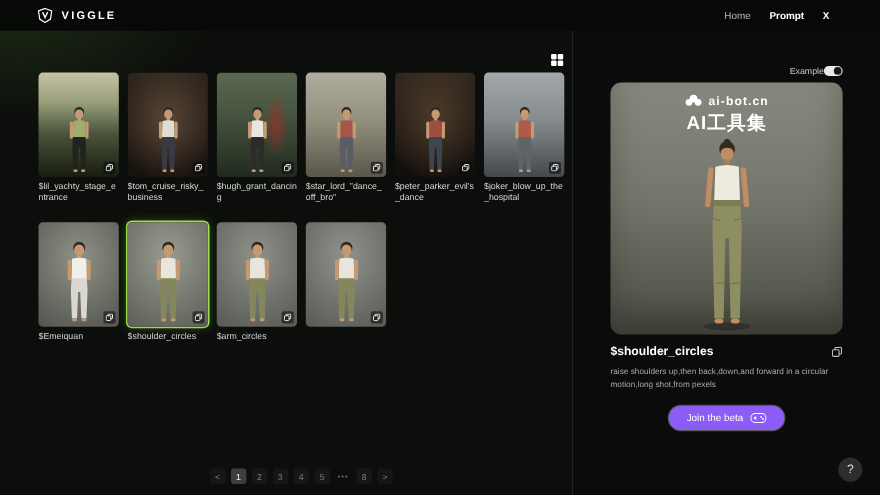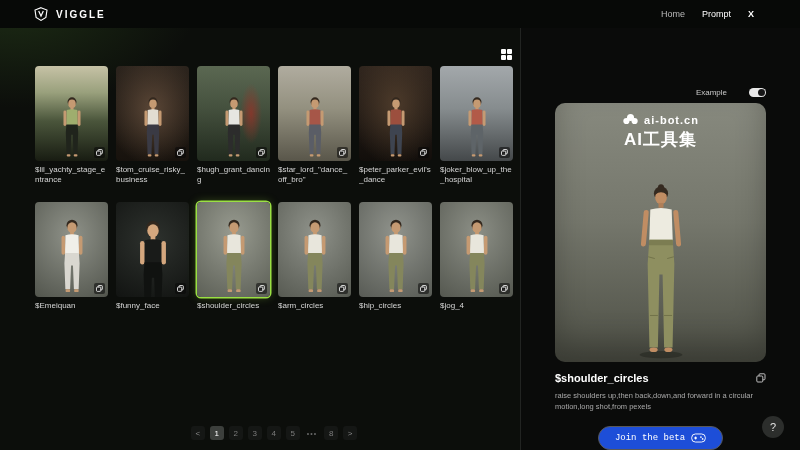--- a/index.html
+++ b/index.html
@@ -5,21 +5,21 @@
   *{margin:0;padding:0;box-sizing:border-box}
   html,body{width:800px;height:450px;overflow:hidden;background:#0c0e0b;
     font-family:"Liberation Sans",sans-serif;color:#e8e8e8}
 
   
   .topbar{height:28px;display:flex;align-items:center;padding:0 18px;background:#070907}
   .logo{display:flex;align-items:center;gap:8px;margin-left:16px}
   .logo-text{font-size:10px;font-weight:bold;letter-spacing:2px;color:#fff}
   .topnav{margin-left:auto;display:flex;gap:17px;align-items:flex-start;margin-right:28px}
   .nav-item{font-size:9px;color:#b9b9b9;cursor:pointer}
-  .nav-item.active{color:#fff;font-weight:normal}
+  .nav-item.active{color:#fff;font-weight:bold}
   .nav-item.x{color:#fff;font-weight:bold}
 
   
   .main{display:flex;height:422px}
   .left{width:520px;position:relative;padding:12px 0 0 35px;
     background:radial-gradient(260px 150px at 3% -6%, rgba(76,128,48,.26), transparent 70%)}
   .right{flex:1;border-left:1px solid #222422;background:#0a0b0a;position:relative;
     padding:0 34px;display:flex;flex-direction:column}
 
   
@@ -73,41 +73,41 @@
   
   .pagination{position:absolute;left:35px;width:478px;bottom:10px;
     display:flex;justify-content:center;gap:5px}
   .page-item{min-width:14px;height:14px;border-radius:3px;background:#151715;color:#7c7c7c;
     font-size:8px;display:flex;align-items:center;justify-content:center;cursor:pointer;padding:0 2px}
   .page-item.active{background:#3c3f3c;color:#fff}
   .page-item.ellipsis{background:transparent;color:#666;font-size:7px;letter-spacing:1px}
   .page-item.nav{color:#8a8a8a}
 
   
-  .example-row{display:flex;justify-content:flex-end;align-items:center;gap:22px;margin-top:60px}
+  .example-row{display:flex;justify-content:flex-end;align-items:center;gap:0;margin-top:32px}
   .example-label{font-size:8px;color:#c9c9c9}
   .toggle{width:17px;height:9px;border-radius:5px;background:#e8e8e8;display:inline-flex;
     align-items:center;justify-content:flex-end;padding:1px;cursor:pointer}
   .knob{width:7px;height:7px;border-radius:50%;background:#161616}
-  .card{height:278px;margin-top:6px;border-radius:10px;position:relative;overflow:hidden;
+  .card{height:229px;margin-top:6px;border-radius:10px;position:relative;overflow:hidden;
     background:linear-gradient(180deg,#87897e 0%,#75776c 45%,#4d4f45 100%);
     box-shadow:inset 0 -18px 30px rgba(0,0,0,.25)}
   .wm{position:absolute;top:10px;left:0;right:0;display:flex;flex-direction:column;
     align-items:center;gap:2px;color:#fff;z-index:2}
   .wm-row{display:flex;align-items:center;gap:5px;font-weight:bold;font-size:11px;letter-spacing:1px}
   .wm-line2{font-size:17px;font-weight:bold;letter-spacing:1px}
   .hero{position:absolute;bottom:2px;left:50%;transform:translateX(-50%);height:178px}
   .title-row{display:flex;justify-content:space-between;align-items:center;margin-top:10px}
   .detail-title{font-size:11px;font-weight:bold;color:#fff}
   .copy-btn{cursor:pointer;display:flex;align-items:center}
   .desc{margin-top:6px;font-size:7.5px;color:#a9a9a9;line-height:1.55}
   .cta-wrap{display:flex;justify-content:center;margin-top:13px}
   .cta{display:flex;align-items:center;gap:6px;padding:6px 16px;border-radius:15px;
-    border:1px solid #585858;background:#1d4ed8;color:#fff;font-size:9px;
-    font-family:Liberation Mono, monospace;cursor:pointer}
+    border:1px solid #585858;background:#8b5cf6;color:#fff;font-size:9px;
+    font-family:Liberation Sans, sans-serif;cursor:pointer}
   .help{position:absolute;right:16px;bottom:12px;width:22px;height:22px;border-radius:50%;
     background:#2c2e2c;color:#e0e0e0;display:flex;align-items:center;justify-content:center;
     font-size:11px;cursor:pointer}
 </style>
 </head>
 <body>
 
 <div class="topbar">
   <div class="logo">
     <svg width="14" height="14" viewBox="0 0 14 14">
@@ -294,42 +294,20 @@
       <span class="copy-badge">
         <svg width="7" height="7" viewBox="0 0 10 10">
           <rect x="3" y="0.8" width="6" height="6" rx="1" fill="none" stroke="#fff" stroke-width="1.2"></rect>
           <rect x="0.8" y="3" width="6" height="6" rx="1" fill="rgba(8,8,8,.8)" stroke="#fff" stroke-width="1.2"></rect>
         </svg>
       </span>
     </div>
     <div class="label">$Emeiquan</div>
   </div>
 
-  <div class="cell i7">
-    <div class="thumb">
-      <svg class="figure" viewBox="0 0 30 64">
-        <circle cx="15" cy="6" r="4.6" style="fill:#33281e"></circle>
-        <ellipse cx="15" cy="8" rx="3.9" ry="4.4" style="fill:var(--skin)"></ellipse>
-        <rect x="13.4" y="11.5" width="3.2" height="3.5" style="fill:var(--skin)"></rect>
-        <path d="M9.5,14.5 Q15,13 20.5,14.5 L21,30 Q15,31.5 9,30 Z" style="fill:var(--top)"></path>
-        <rect x="6.2" y="15" width="3" height="16" rx="1.5" style="fill:var(--skin)"></rect>
-        <rect x="20.8" y="15" width="3" height="16" rx="1.5" style="fill:var(--skin)"></rect>
-        <path d="M9.2,29.5 L20.8,29.5 L21.4,38 L20.6,60 L16.6,60 L15.8,40 L14.2,40 L13.4,60 L9.4,60 L8.6,38 Z" style="fill:var(--pants)"></path>
-        <rect x="9.6" y="60" width="3.8" height="2.4" rx="1" style="fill:var(--skin)"></rect>
-        <rect x="16.8" y="60" width="3.8" height="2.4" rx="1" style="fill:var(--skin)"></rect>
-      </svg>
-      <span class="copy-badge">
-        <svg width="7" height="7" viewBox="0 0 10 10">
-          <rect x="3" y="0.8" width="6" height="6" rx="1" fill="none" stroke="#fff" stroke-width="1.2"></rect>
-          <rect x="0.8" y="3" width="6" height="6" rx="1" fill="rgba(8,8,8,.8)" stroke="#fff" stroke-width="1.2"></rect>
-        </svg>
-      </span>
-    </div>
-    <div class="label">$funny_face</div>
-  </div>
 
   <div class="cell i8 selected">
     <div class="thumb">
       <svg class="figure" viewBox="0 0 30 64">
         <circle cx="15" cy="6" r="4.6" style="fill:#33281e"></circle>
         <ellipse cx="15" cy="8" rx="3.9" ry="4.4" style="fill:var(--skin)"></ellipse>
         <rect x="13.4" y="11.5" width="3.2" height="3.5" style="fill:var(--skin)"></rect>
         <path d="M9.5,14.5 Q15,13 20.5,14.5 L21,30 Q15,31.5 9,30 Z" style="fill:var(--top)"></path>
         <rect x="6.2" y="15" width="3" height="16" rx="1.5" style="fill:var(--skin)"></rect>
         <rect x="20.8" y="15" width="3" height="16" rx="1.5" style="fill:var(--skin)"></rect>
@@ -383,45 +361,22 @@
         <rect x="9.6" y="60" width="3.8" height="2.4" rx="1" style="fill:var(--skin)"></rect>
         <rect x="16.8" y="60" width="3.8" height="2.4" rx="1" style="fill:var(--skin)"></rect>
       </svg>
       <span class="copy-badge">
         <svg width="7" height="7" viewBox="0 0 10 10">
           <rect x="3" y="0.8" width="6" height="6" rx="1" fill="none" stroke="#fff" stroke-width="1.2"></rect>
           <rect x="0.8" y="3" width="6" height="6" rx="1" fill="rgba(8,8,8,.8)" stroke="#fff" stroke-width="1.2"></rect>
         </svg>
       </span>
     </div>
-    <div class="label">$hip_circles</div>
-  </div>
-
-  <div class="cell i11">
-    <div class="thumb">
-      <svg class="figure" viewBox="0 0 30 64">
-        <circle cx="15" cy="6" r="4.6" style="fill:#33281e"></circle>
-        <ellipse cx="15" cy="8" rx="3.9" ry="4.4" style="fill:var(--skin)"></ellipse>
-        <rect x="13.4" y="11.5" width="3.2" height="3.5" style="fill:var(--skin)"></rect>
-        <path d="M9.5,14.5 Q15,13 20.5,14.5 L21,30 Q15,31.5 9,30 Z" style="fill:var(--top)"></path>
-        <rect x="6.2" y="15" width="3" height="16" rx="1.5" style="fill:var(--skin)"></rect>
-        <rect x="20.8" y="15" width="3" height="16" rx="1.5" style="fill:var(--skin)"></rect>
-        <path d="M9.2,29.5 L20.8,29.5 L21.4,38 L20.6,60 L16.6,60 L15.8,40 L14.2,40 L13.4,60 L9.4,60 L8.6,38 Z" style="fill:var(--pants)"></path>
-        <rect x="9.6" y="60" width="3.8" height="2.4" rx="1" style="fill:var(--skin)"></rect>
-        <rect x="16.8" y="60" width="3.8" height="2.4" rx="1" style="fill:var(--skin)"></rect>
-      </svg>
-      <span class="copy-badge">
-        <svg width="7" height="7" viewBox="0 0 10 10">
-          <rect x="3" y="0.8" width="6" height="6" rx="1" fill="none" stroke="#fff" stroke-width="1.2"></rect>
-          <rect x="0.8" y="3" width="6" height="6" rx="1" fill="rgba(8,8,8,.8)" stroke="#fff" stroke-width="1.2"></rect>
-        </svg>
-      </span>
-    </div>
-    <div class="label">$jog_4</div>
-  </div>
+  </div>
+
 </div>
 
     <div class="pagination">
   <div class="page-item i0 nav">
     <span>&lt;</span>
   </div>
 
   <div class="page-item i1 active page">
     <span>1</span>
   </div>

